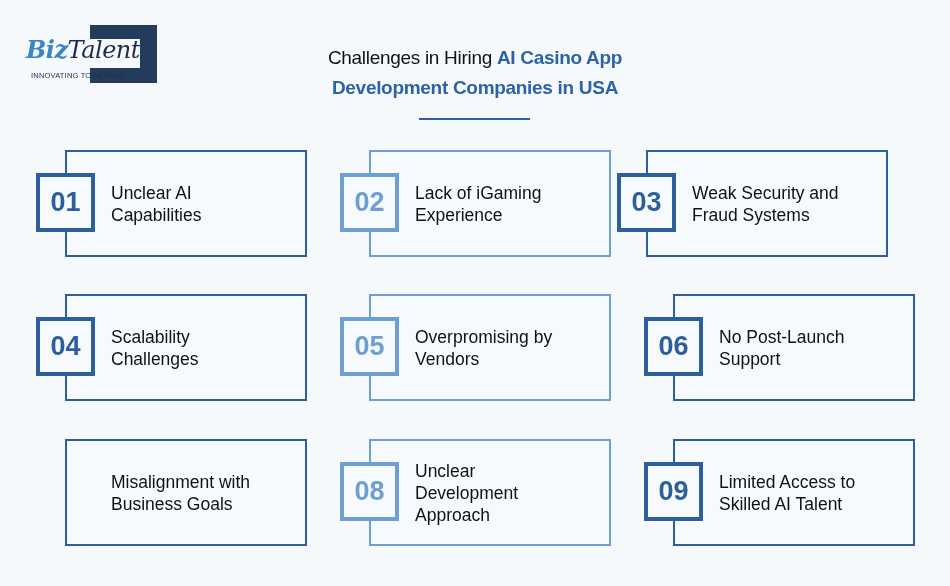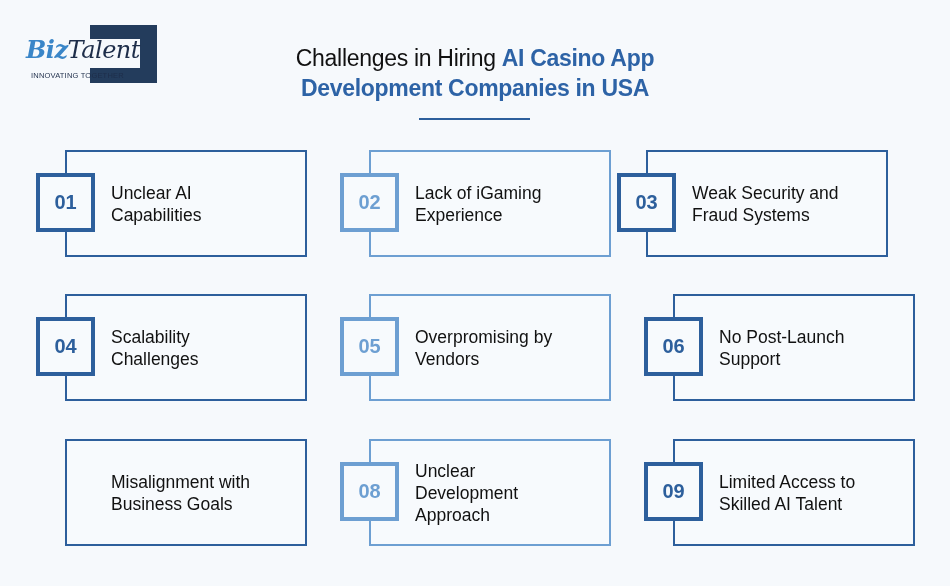--- a/index.html
+++ b/index.html
@@ -27,39 +27,39 @@
     font-style: italic; font-size: 24px; letter-spacing: -0.5px;
     color: #1e2e4a; line-height: 1;
   }
   .logo .wordmark .biz { color: #3a86c8; font-weight: bold; }
   .logo .tagline {
     position: absolute; left: 9px; top: 47px;
     font-size: 7.5px; color: #1e2e4a; letter-spacing: 0.2px; white-space: nowrap;
   }
   .title {
     position: absolute; left: 0; top: 43px; width: 950px;
-    text-align: center; font-size: 23px; line-height: 30px; font-weight: normal;
+    text-align: center; font-size: 19px; line-height: 30px; font-weight: normal;
     letter-spacing: -0.3px;
   }
   .title .line2 { display: block; }
   .title .accent { color: #2d63a6; font-weight: bold; }
   .title-underline {
     position: absolute; left: 419px; top: 118px; width: 111px; height: 2px;
     background: #2d5f9c;
   }
   .card {
     position: absolute; width: 242px; height: 107px;
     border: 2px solid #2d5f9c; background: #f7fafd;
   }
   .card.light { border-color: #6d9fd2; }
   .num-box {
     position: absolute; left: -31px; top: 21px; width: 59px; height: 59px;
     border: 4px solid #2d5f9c; background: #f7fafd;
     display: flex; align-items: center; justify-content: center;
-    font-size: 20px; font-weight: bold; color: #2d5f9c;
+    font-size: 27px; font-weight: bold; color: #2d5f9c;
   }
   .card.light .num-box { border-color: #6d9fd2; color: #6d9fd2; }
   .card-text {
     position: absolute; left: 44px; top: 0; bottom: 0; right: 8px;
     display: flex; align-items: center;
     font-size: 17.5px; line-height: 22px; color: #111;
   }
 </style>
 </head>
 <body>

